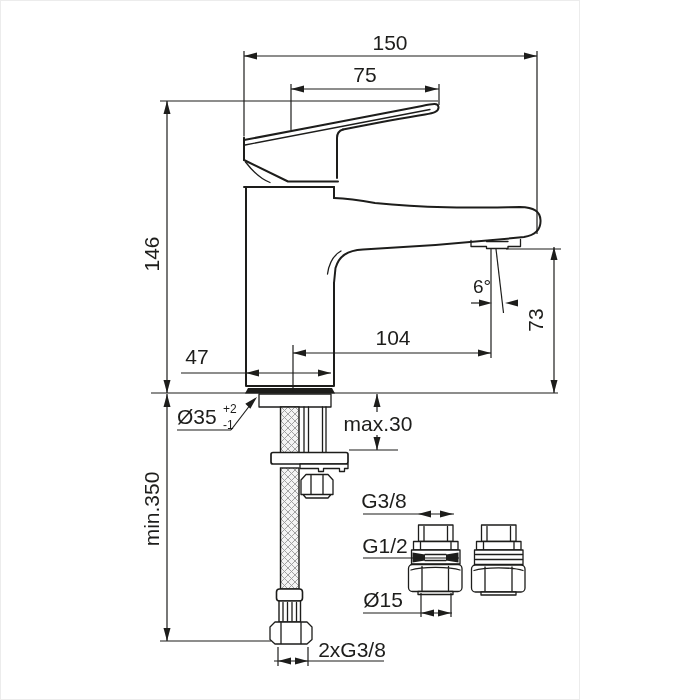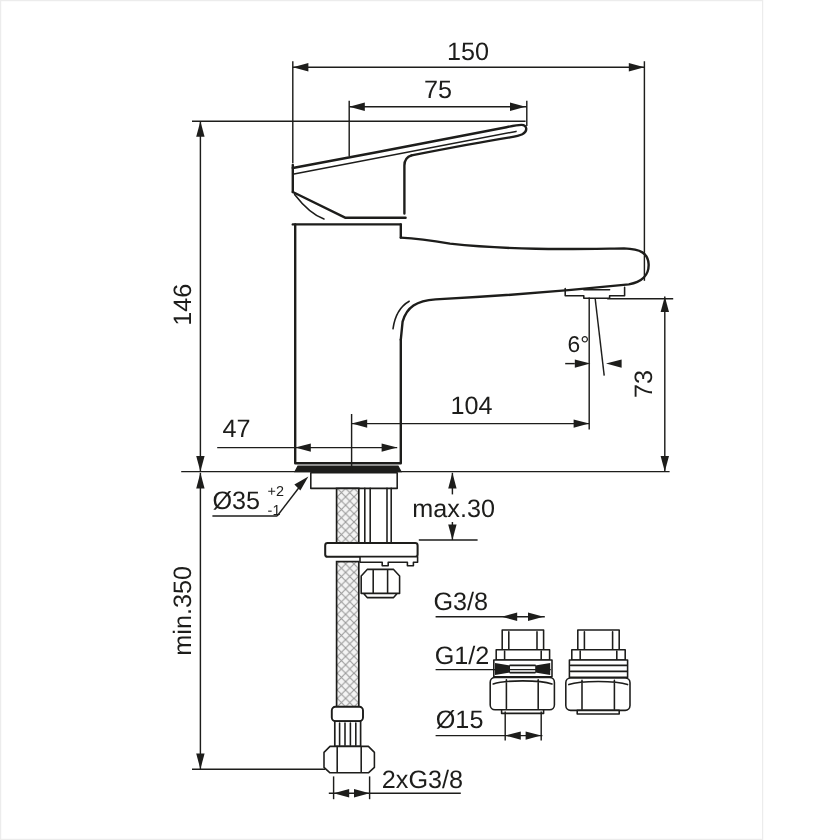--- a/index.html
+++ b/index.html
@@ -1,16 +1,16 @@
 <!DOCTYPE html>
 <html><head>
 <meta charset="utf-8">
 <style>
   html,body{margin:0;padding:0;background:#fff;}
-  .stage{width:636px;height:700px;position:relative;background:#fff;
+  .stage{width:580px;height:700px;position:relative;background:#fff;
          font-family:"Liberation Sans", sans-serif; box-sizing:border-box;
          border:1px solid #ececec;}
   svg{display:block;}
   .dim-text{font-family:"Liberation Sans", sans-serif; font-size:21px; fill:#1d1d1b;}
   .dim-text-small{font-family:"Liberation Sans", sans-serif; font-size:12px; fill:#1d1d1b;}
   .outline{stroke:#1d1d1b; fill:none; stroke-width:2; stroke-linecap:round; stroke-linejoin:round;}
   .outline-thin{stroke:#1d1d1b; fill:none; stroke-width:1.3; stroke-linecap:round; stroke-linejoin:round;}
   .dimline{stroke:#1d1d1b; fill:none; stroke-width:1.2; stroke-linecap:butt;}
   .arrow{fill:#1d1d1b; stroke:none;}
   .solid{fill:#1d1d1b; stroke:none;}

